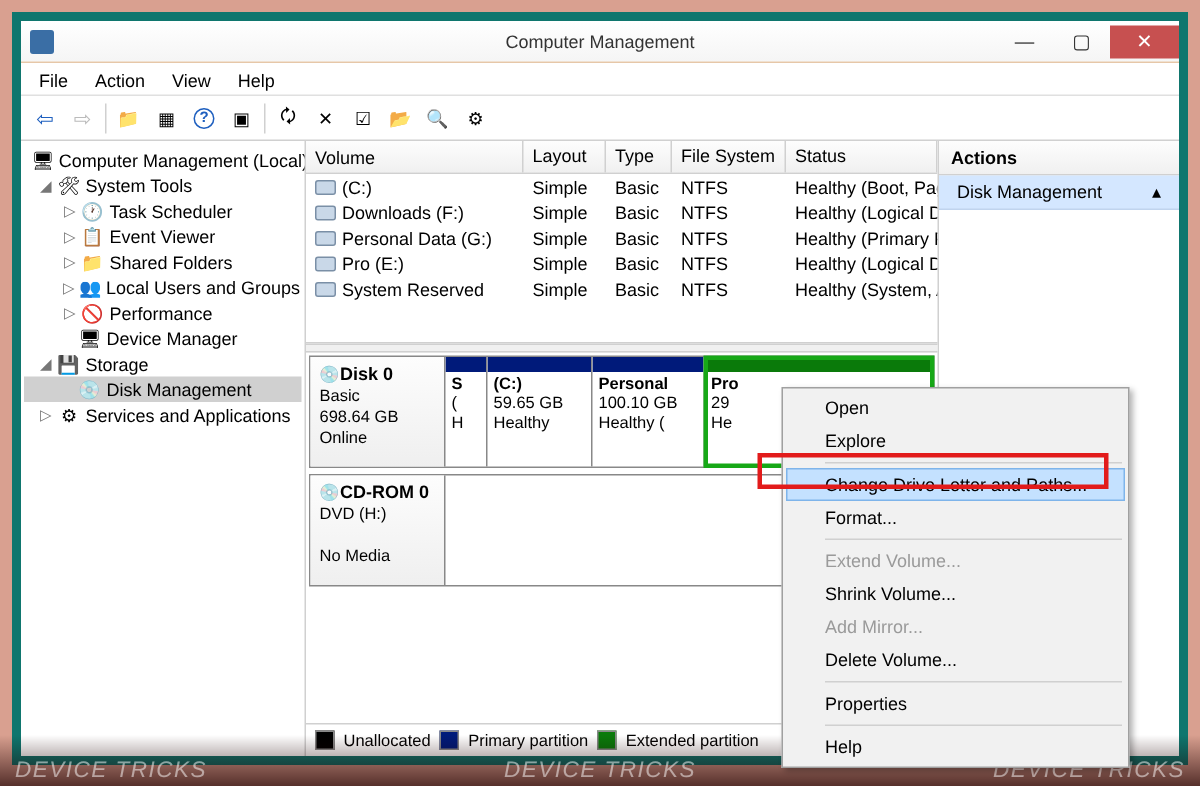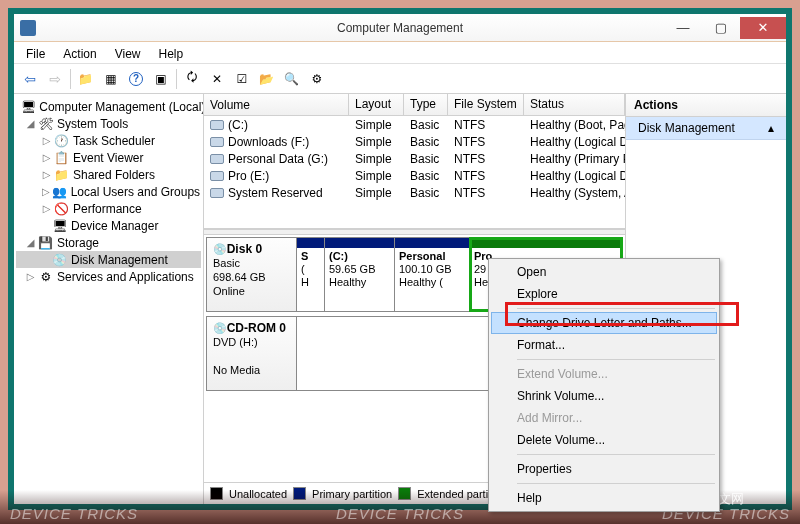--- a/index.html
+++ b/index.html
@@ -42,21 +42,21 @@
 .dmpart { border-right: 1px solid #888; padding: 2px 4px; font-size: 11px; line-height: 13px; overflow: hidden; white-space: nowrap; position: relative; }
 .dmpart .bar { height: 10px; background: #001a7a; margin: -2px -4px 2px -4px; }
 .dmpart.selpart { outline: 3px solid #17a817; outline-offset: -2px; }
 .dmpart.selpart .strip { position: absolute; inset: 10px 0 0 0; background: repeating-linear-gradient(45deg, #eef 0 4px, #dde 4px 8px); z-index: -1; }
 .legend { height: 22px; border-top: 1px solid #d0d0d0; display: flex; align-items: center; gap: 6px; padding: 0 6px; font-size: 11px; }
 .lsw { width: 13px; height: 13px; display: inline-block; border: 1px solid #888; }
 .actions { width: 160px; background: #fff; }
 .ahead { background: linear-gradient(#fdfdfd,#f0f0f0); border-bottom: 1px solid #d0d0d0; padding: 4px 8px; font-weight: bold; }
 .asect { background: #d4e7ff; padding: 4px 12px; border-bottom: 1px solid #c0d4ee; display: flex; justify-content: space-between; }
 .aitem { padding: 4px 24px; display: flex; justify-content: space-between; }
-.ctxmenu { position: absolute; left: 488px; top: 258px; width: 232px; background: #f1f1f1; border: 1px solid #a0a0a0; box-shadow: 2px 2px 4px rgba(0,0,0,.3); padding: 2px; z-index: 100; }
+.ctxmenu { position: absolute; left: 521px; top: 258px; width: 232px; background: #f1f1f1; border: 1px solid #a0a0a0; box-shadow: 2px 2px 4px rgba(0,0,0,.3); padding: 2px; z-index: 100; }
 .ctxmenu .mi { padding: 4px 26px 4px 26px; white-space: nowrap; }
 .ctxmenu .mi.dis { color: #9a9a9a; }
 .ctxmenu .mi.hl { background: #c4e1ff; border: 1px solid #7eb4ea; padding: 3px 25px; }
 .ctxmenu .msep { height: 1px; background: #d0d0d0; margin: 3px 2px 3px 26px; }
 .redbox { position: absolute; left: 505px; top: 302px; width: 234px; height: 24px; border: 3px solid #e21b1b; z-index: 200; pointer-events:none; }
 .watermark { position: absolute; left: 0; right: 0; bottom: 0; height: 34px; background: linear-gradient(rgba(0,0,0,0),rgba(30,0,0,.7)); color: rgba(255,255,255,.5); font-family: Impact, sans-serif; font-size: 15px; letter-spacing: 1px; display: flex; align-items: flex-end; justify-content: space-between; padding: 0 10px 2px; font-style: italic; }
 .wmsmall { position: absolute; right: 56px; bottom: 16px; color: rgba(255,255,255,.85); font-size: 13px; font-family: sans-serif; z-index: 50; }
 </style>
 </head>
 <body>

